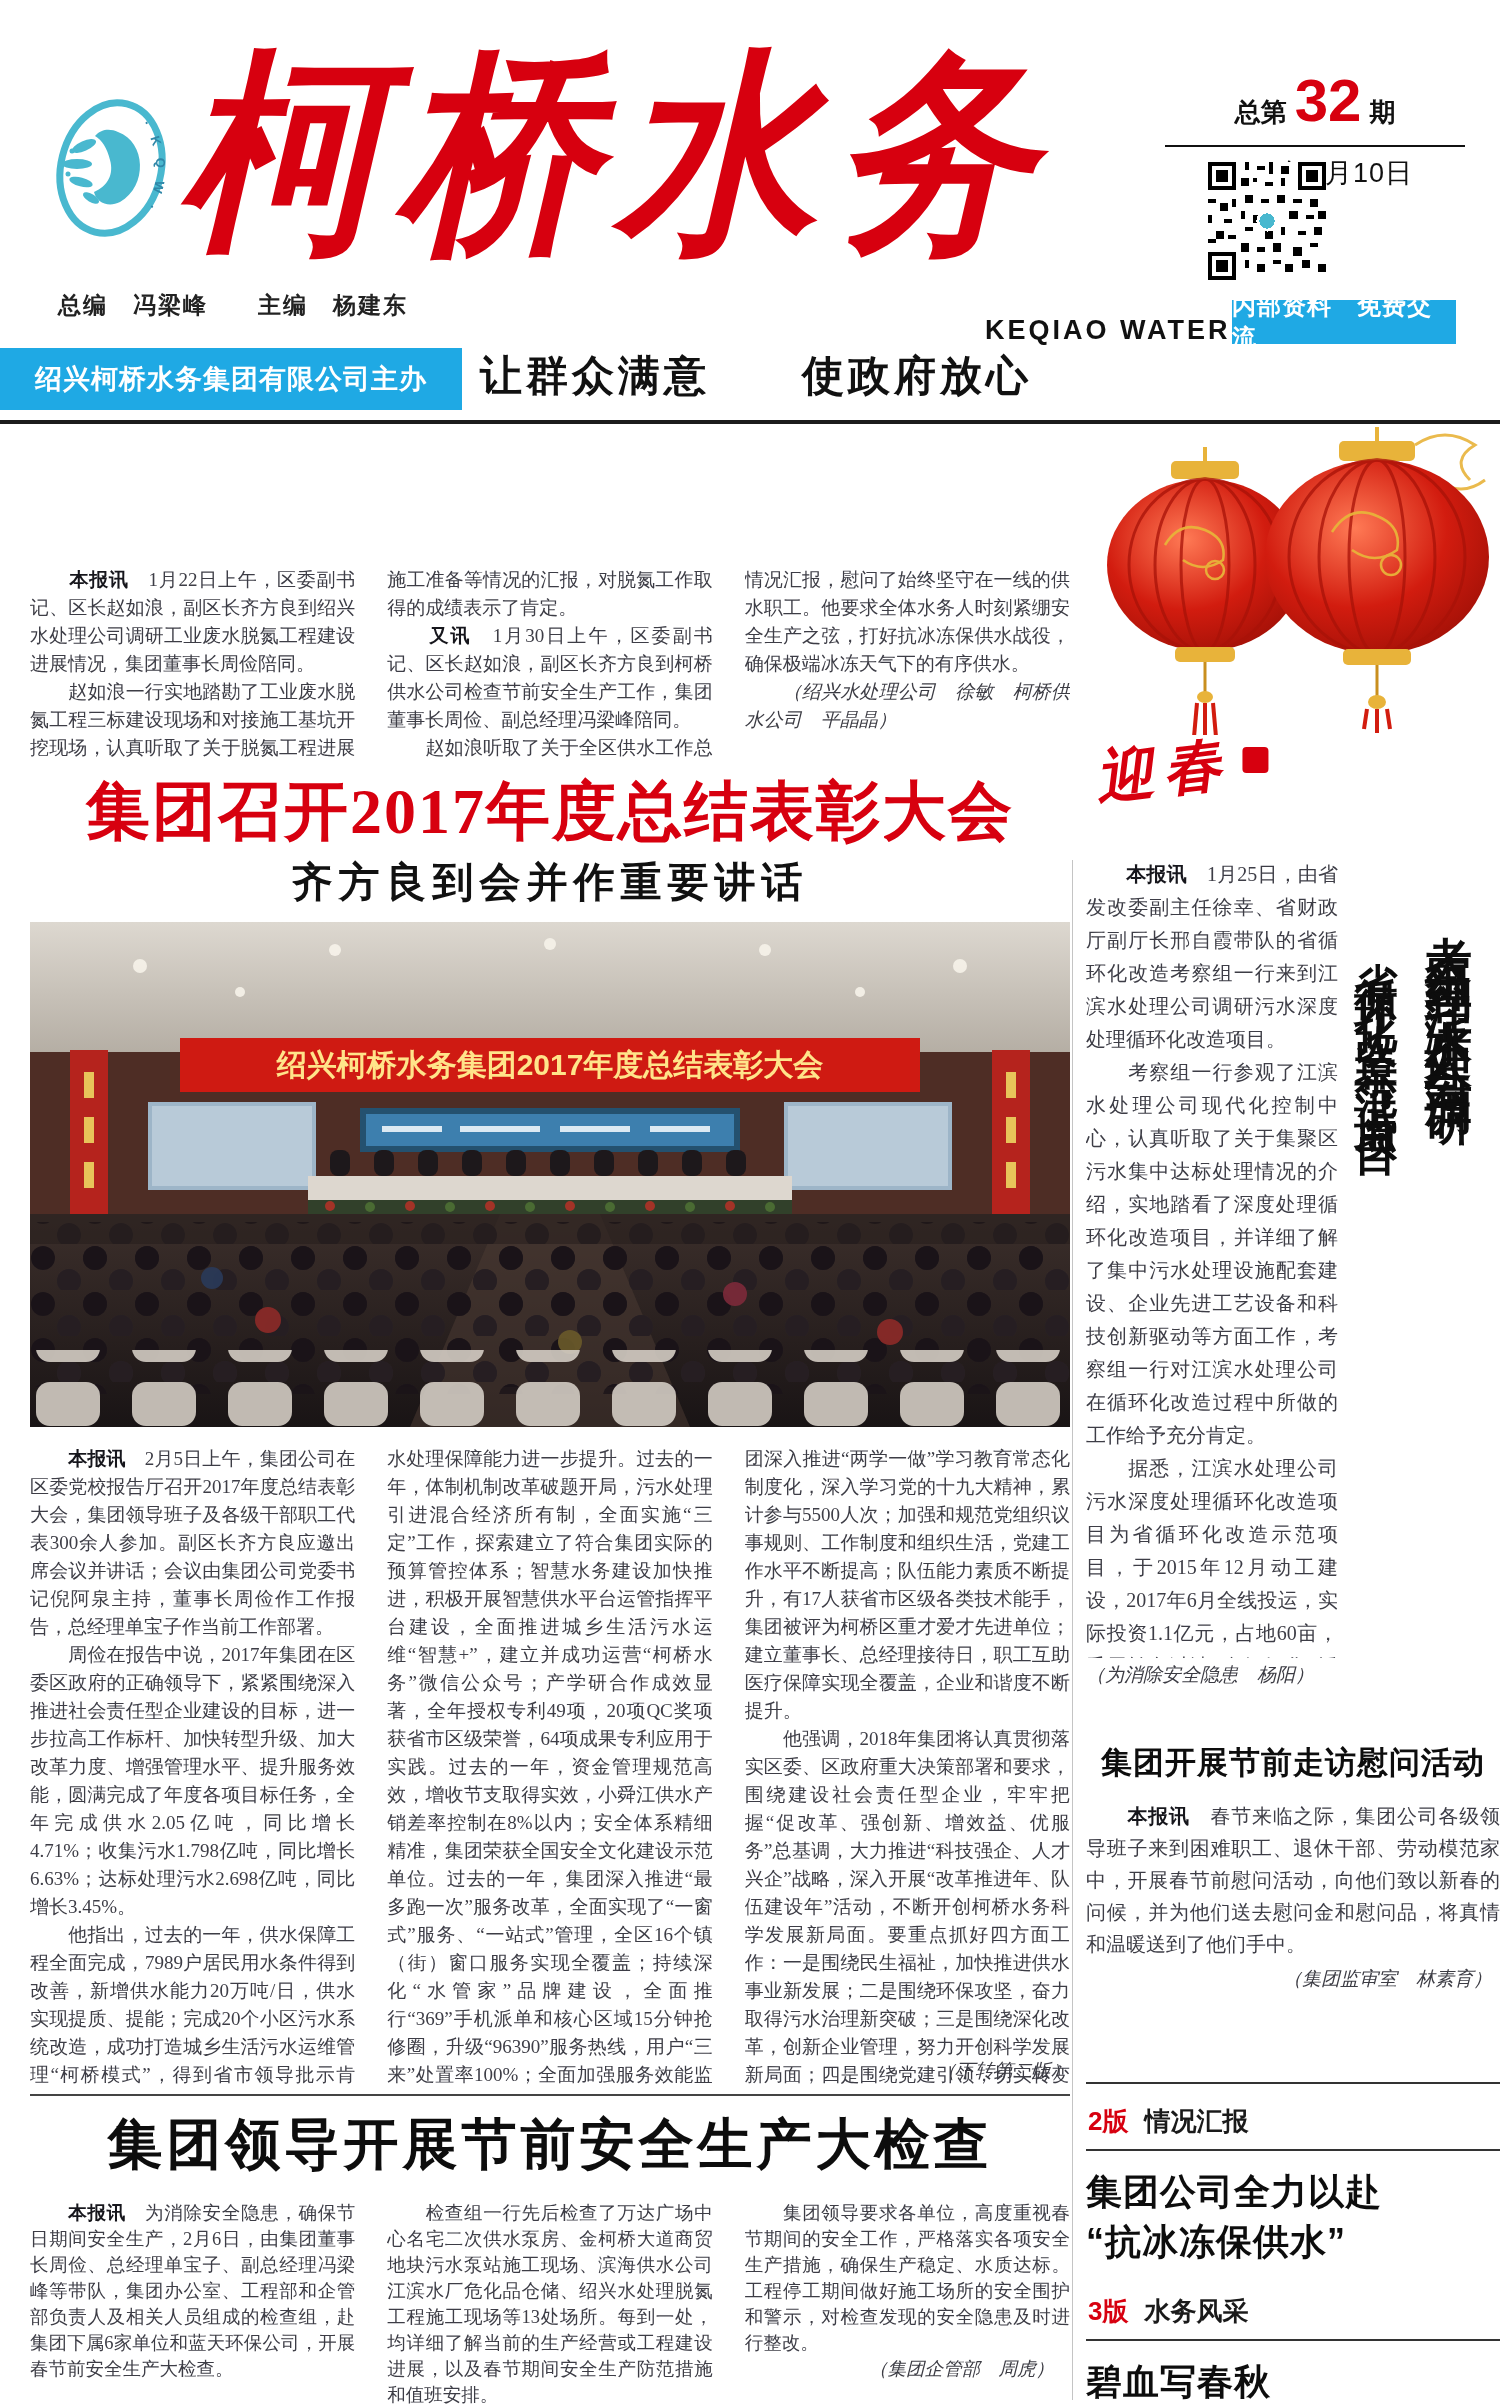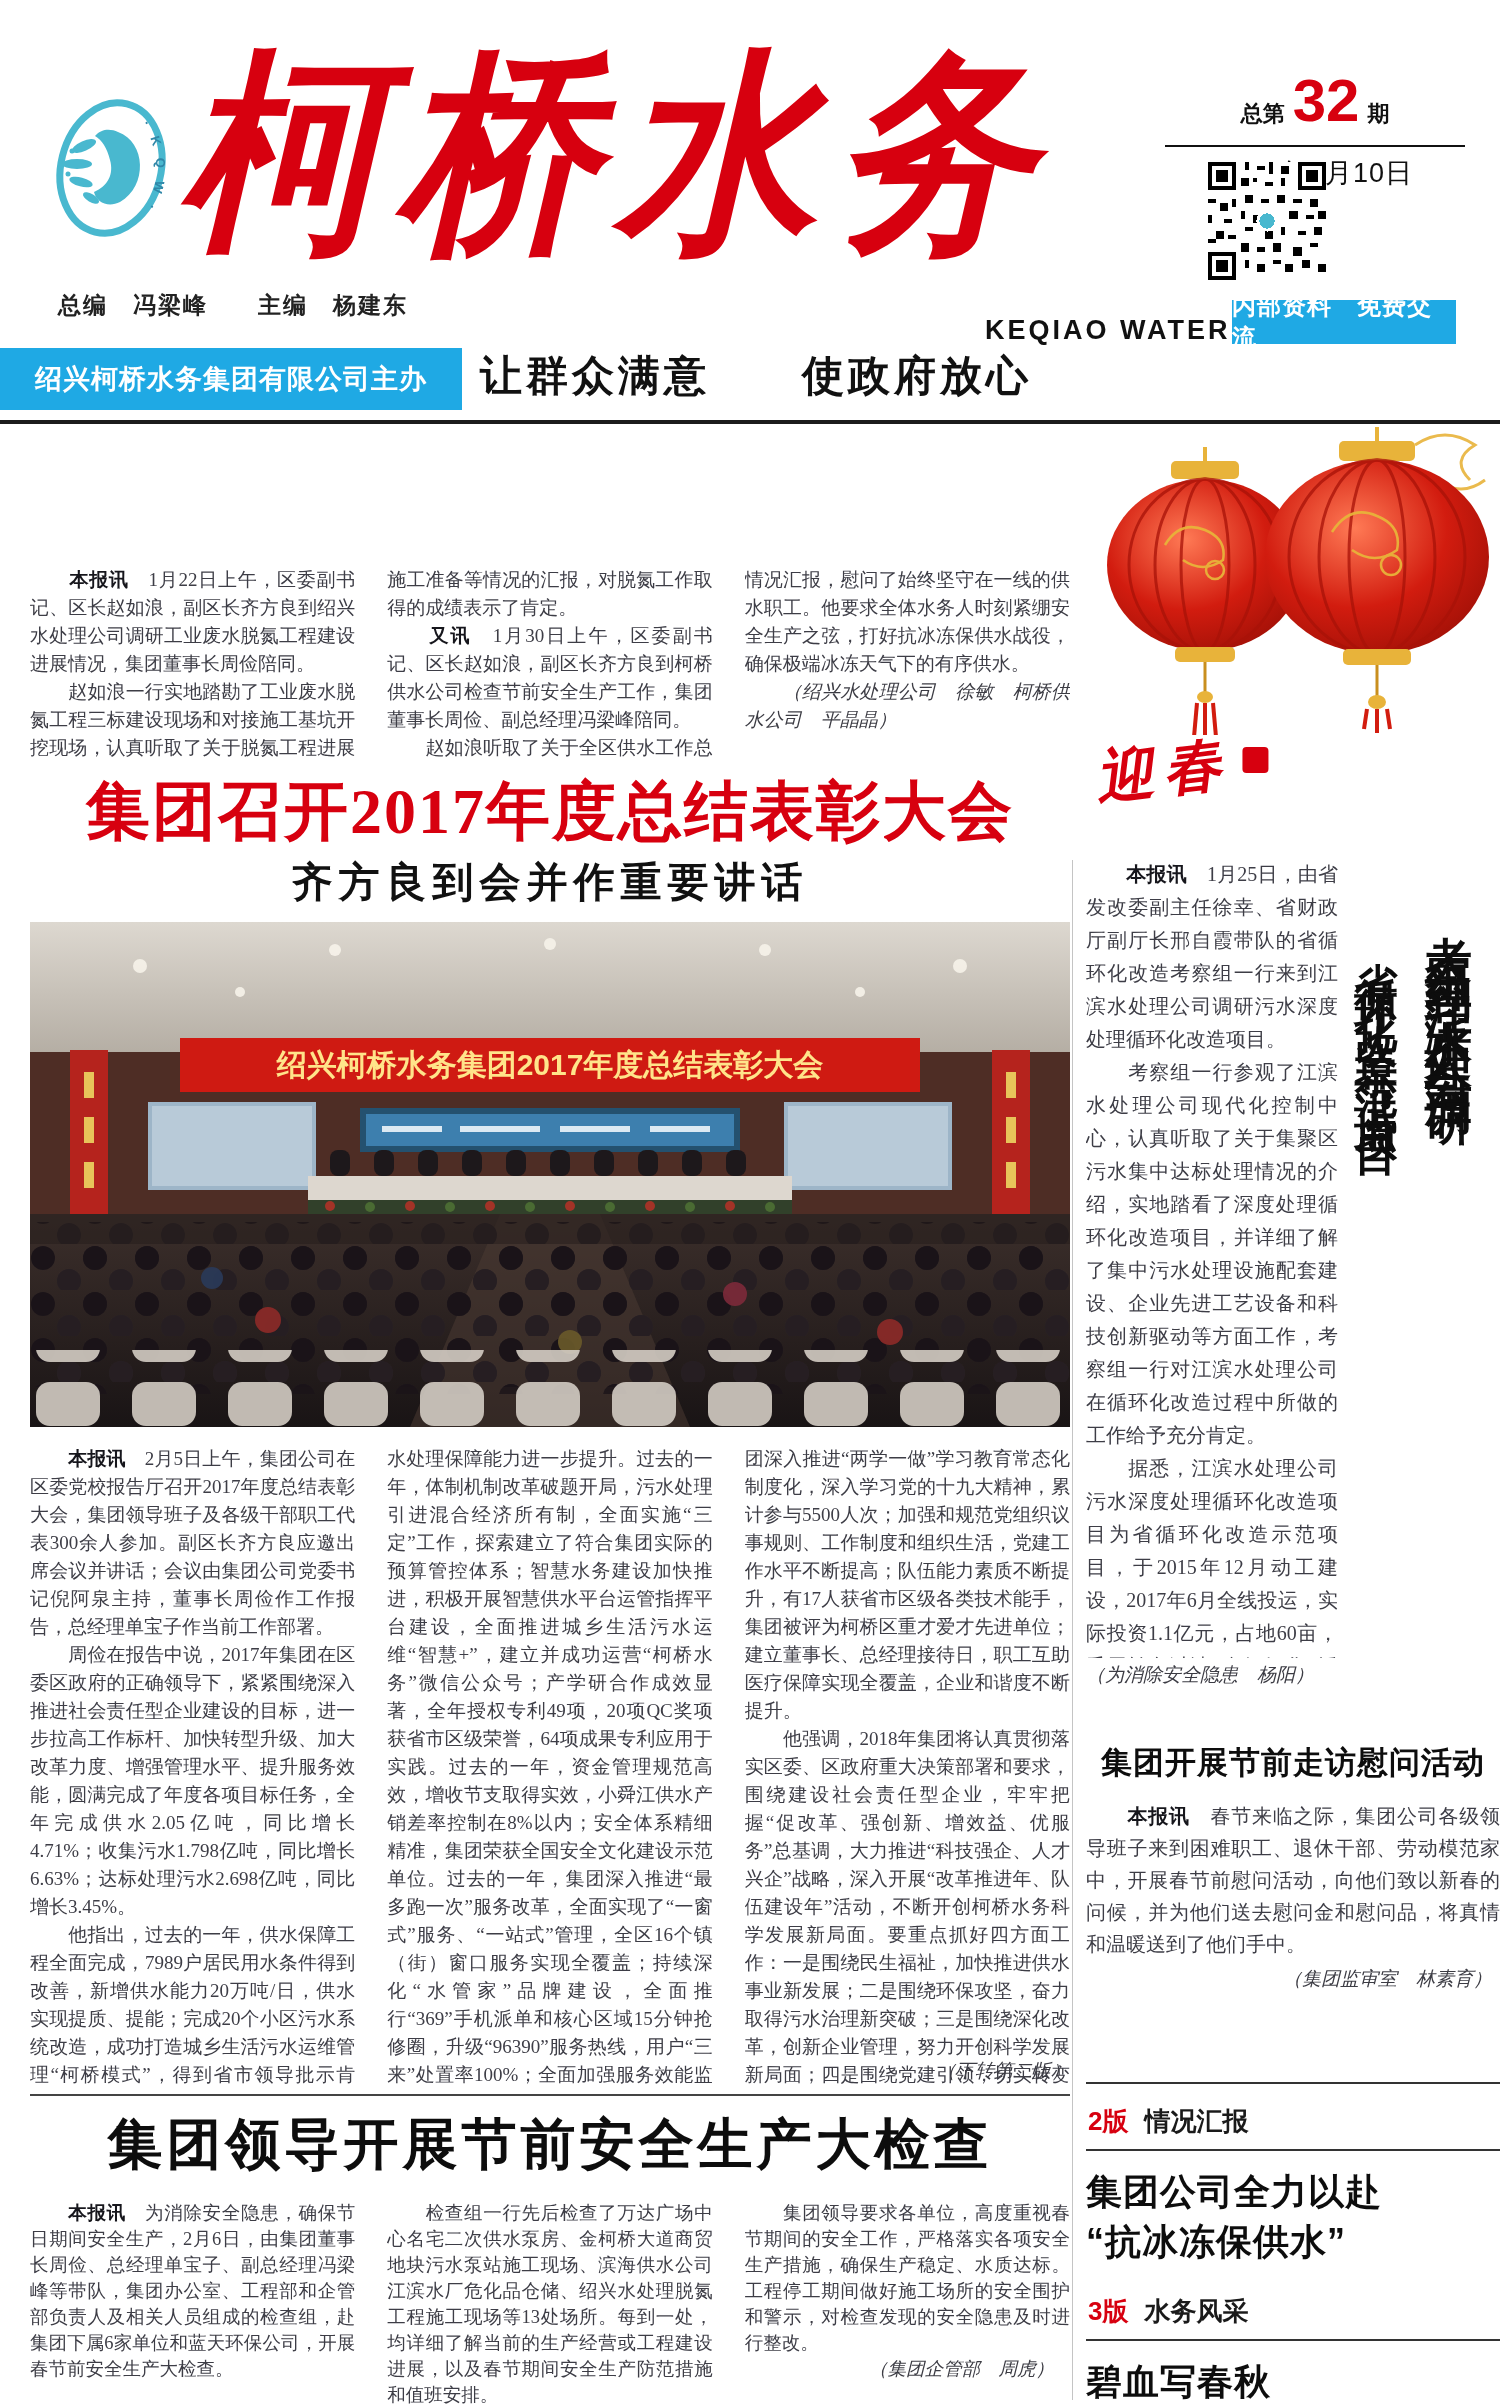--- a/index.html
+++ b/index.html
@@ -1,21 +1,21 @@
 <!DOCTYPE html>
 <html><head>
 <meta charset="utf-8">
 <style>
   html,body{margin:0;padding:0;background:#e9e9e9;}
   .page{position:relative;width:1500px;height:2407px;background:#fff;margin:0 auto;overflow:hidden;
         font-family:"Liberation Sans",sans-serif;color:#1a1a1a;}
   .abs{position:absolute;}
   
   .issue-line{display:flex;align-items:baseline;justify-content:center;gap:8px;font-weight:bold;}
-  .issue-line .pre,.issue-line .suf{font-size:22px;color:#111;font-family:Liberation Serif, serif;}
+  .issue-line .pre,.issue-line .suf{font-size:26px;color:#111;font-family:Liberation Serif, serif;}
   .issue-line .num{font-size:60px;color:#d7000f;font-family:"Liberation Sans",sans-serif;}
   .issue-rule{height:2px;background:#111;width:300px;margin:10px auto 8px auto;}
   .date-line{font-size:27px;text-align:center;color:#111;letter-spacing:1px;}
   .masthead-title{font-family:"DejaVu Serif","Liberation Serif",serif;font-weight:bold;font-style:italic;
         color:#d7000f;font-size:200px;letter-spacing:18px;line-height:1;white-space:nowrap;
         transform:scaleY(1.08);}
   .editors{font-size:23px;font-weight:bold;color:#222;letter-spacing:2px;}
   .en-title{font-size:27px;font-weight:bold;letter-spacing:3px;color:#111;}
   .cyan-box{background:#1fa9e4;color:#fff;font-weight:bold;display:flex;align-items:center;justify-content:center;}
   .slogan{font-size:42px;font-weight:bold;letter-spacing:4px;color:#111;white-space:pre;}

